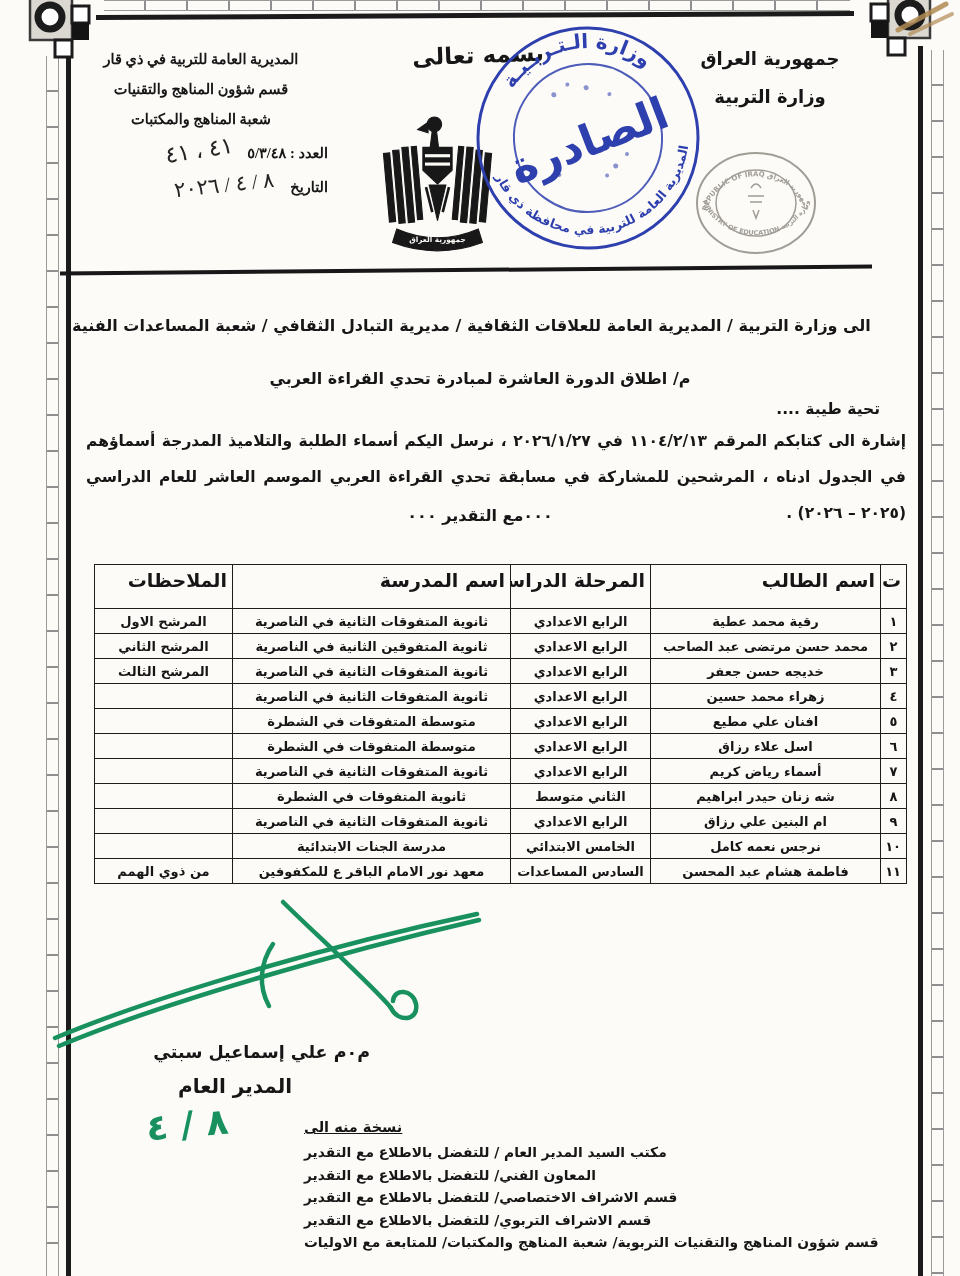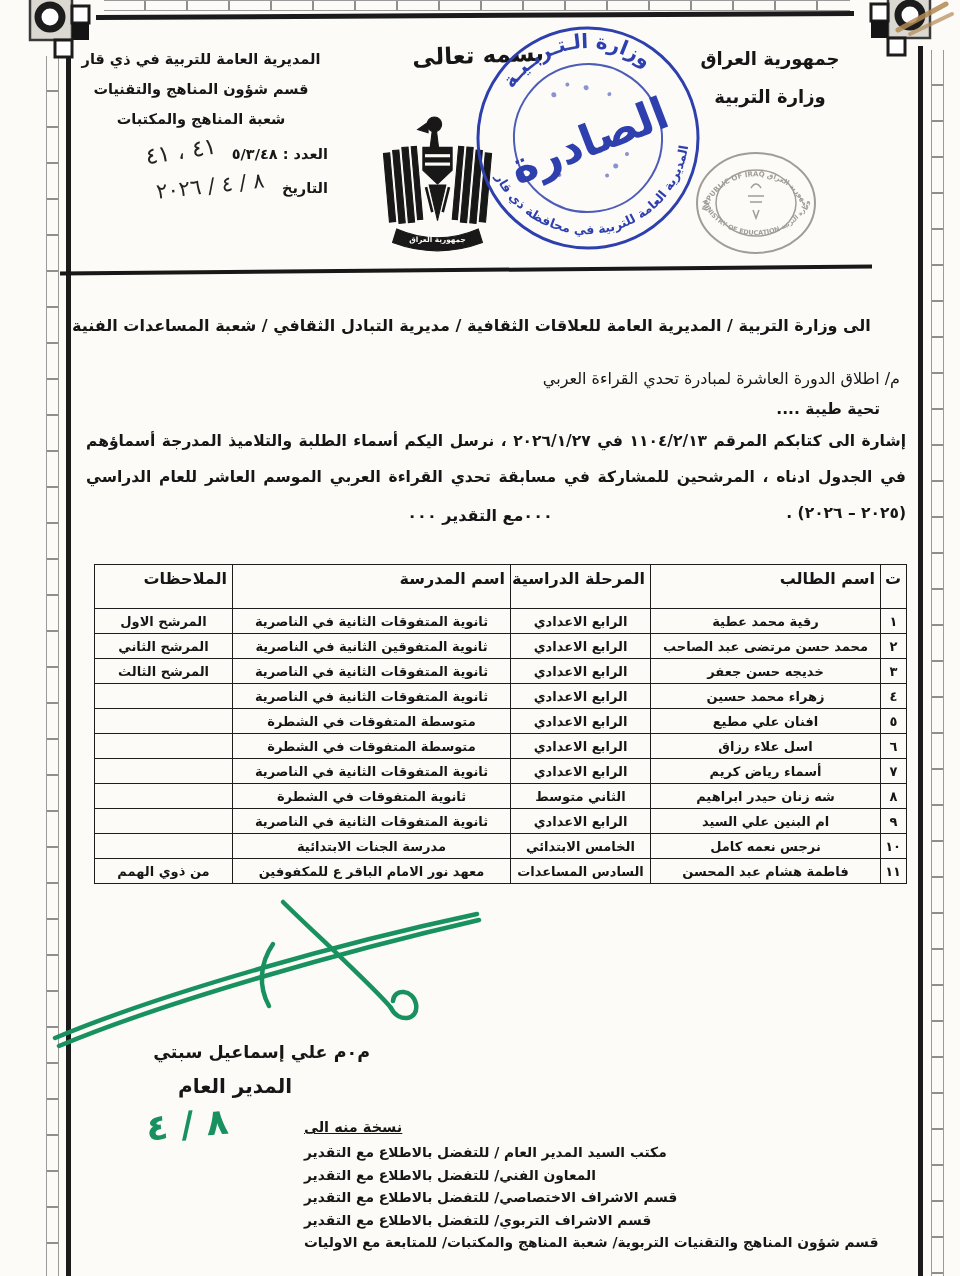--- a/index.html
+++ b/index.html
@@ -18,40 +18,40 @@
       repeating-linear-gradient(to right, transparent 0 40px, #8f8f8f 40px 42px);
       border-top:1.5px solid #9a9a9a;border-bottom:1.5px solid #9a9a9a;}
   .thick-v{width:5px;background:#1b1b1b;}
   .thick-h{height:5px;background:#1b1b1b;}
   
   .hdr-right{top:40px;left:640px;width:260px;text-align:center;
     font-weight:bold;font-size:18px;line-height:38px;}
   .basmala{top:42px;left:398px;width:160px;text-align:center;
     font-weight:bold;font-size:23px;transform:rotate(-2deg);}
   .hdr-left{top:44px;left:68px;width:266px;text-align:center;
-    font-weight:bold;font-size:14.5px;}
+    font-weight:bold;font-size:14.5px;font-family:Liberation Serif, serif;}
   .hdr-left .ln{line-height:30px;}
   .meta-line{text-align:right;line-height:30px;margin-top:2px;padding-right:6px;white-space:nowrap;}
   .hand{font-weight:400;display:inline-block;}
   .hand-num{font-size:23px;transform:rotate(-9deg);margin-right:10px;color:#242424;}
   .hand-date{font-size:21px;transform:rotate(-6deg);margin-right:12px;color:#242424;}
   .hrule{top:268px;left:60px;width:812px;height:4px;background:#181818;transform:rotate(-0.5deg);}
   
   .to-line{top:316px;right:78px;width:810px;text-align:left;font-weight:bold;
     font-size:16px;white-space:nowrap;}
-  .subject{top:369px;left:60px;width:840px;font-weight:normal;font-size:16px;}
+  .subject{top:369px;left:60px;width:840px;text-align:center;font-weight:bold;font-size:16px;}
   .greeting{top:400px;right:80px;font-weight:bold;font-size:15.5px;}
   .body-par{top:423px;left:86px;width:820px;text-align:justify;font-weight:bold;
     font-size:15.5px;line-height:36px;}
   .closing{top:506px;left:60px;width:840px;text-align:center;font-weight:bold;font-size:16px;}
   
   .tbl{top:564px;left:94px;border-collapse:collapse;table-layout:fixed;width:812px;}
   .tbl th,.tbl td{border:1.6px solid #1d1d1d;font-weight:bold;
     font-size:13px;padding:1px 5px;overflow:hidden;white-space:nowrap;}
-  .tbl th{text-align:right;vertical-align:top;height:38px;font-size:16px;padding-top:4px;}
+  .tbl th{text-align:right;vertical-align:top;height:38px;font-size:19px;padding-top:4px;}
   .tbl th.c-no{text-align:center;}
   .tbl td{height:22px;text-align:center;}
   .tbl td.c-note{text-align:center;}
   
   .sig-name{top:1042px;left:100px;width:270px;text-align:right;font-weight:bold;font-size:17.5px;}
   .sig-title{top:1074px;left:100px;width:270px;text-align:center;font-weight:bold;font-size:20px;}
   .ink-date{top:1104px;left:146px;font-size:36px;color:#18915f;transform:rotate(-5deg);
     font-weight:bold;white-space:nowrap;}
   
   .footer{top:1116px;right:56px;width:600px;text-align:left;font-weight:bold;
@@ -261,21 +261,21 @@
       </tr>
     <tr>
         <td>٨</td>
         <td>شه زنان حيدر ابراهيم</td>
         <td>الثاني متوسط</td>
         <td>ثانوية المتفوقات في الشطرة</td>
         <td class="c-note"></td>
       </tr>
     <tr>
         <td>٩</td>
-        <td>ام البنين علي السيد</td>
+        <td>ام البنين علي رزاق</td>
         <td>الرابع الاعدادي</td>
         <td>ثانوية المتفوقات الثانية في الناصرية</td>
         <td class="c-note"></td>
       </tr>
     <tr>
         <td>١٠</td>
         <td>نرجس نعمه كامل</td>
         <td>الخامس الابتدائي</td>
         <td>مدرسة الجنات الابتدائية</td>
         <td class="c-note"></td>

